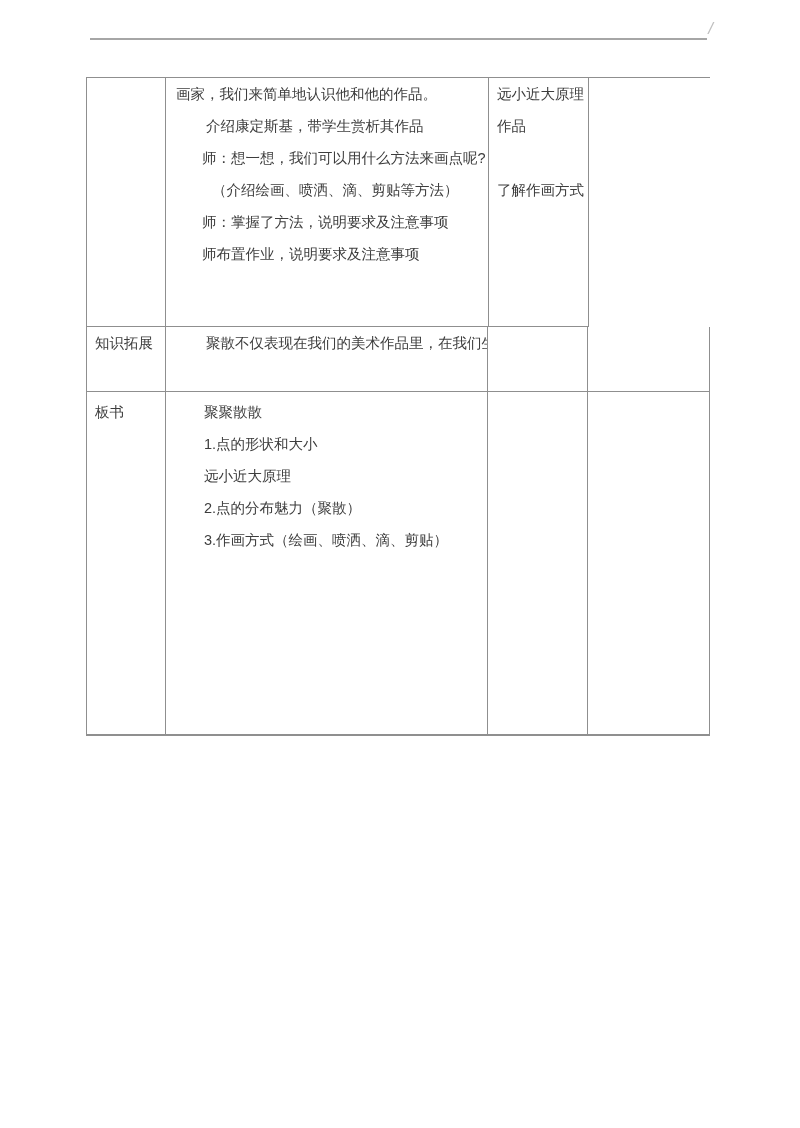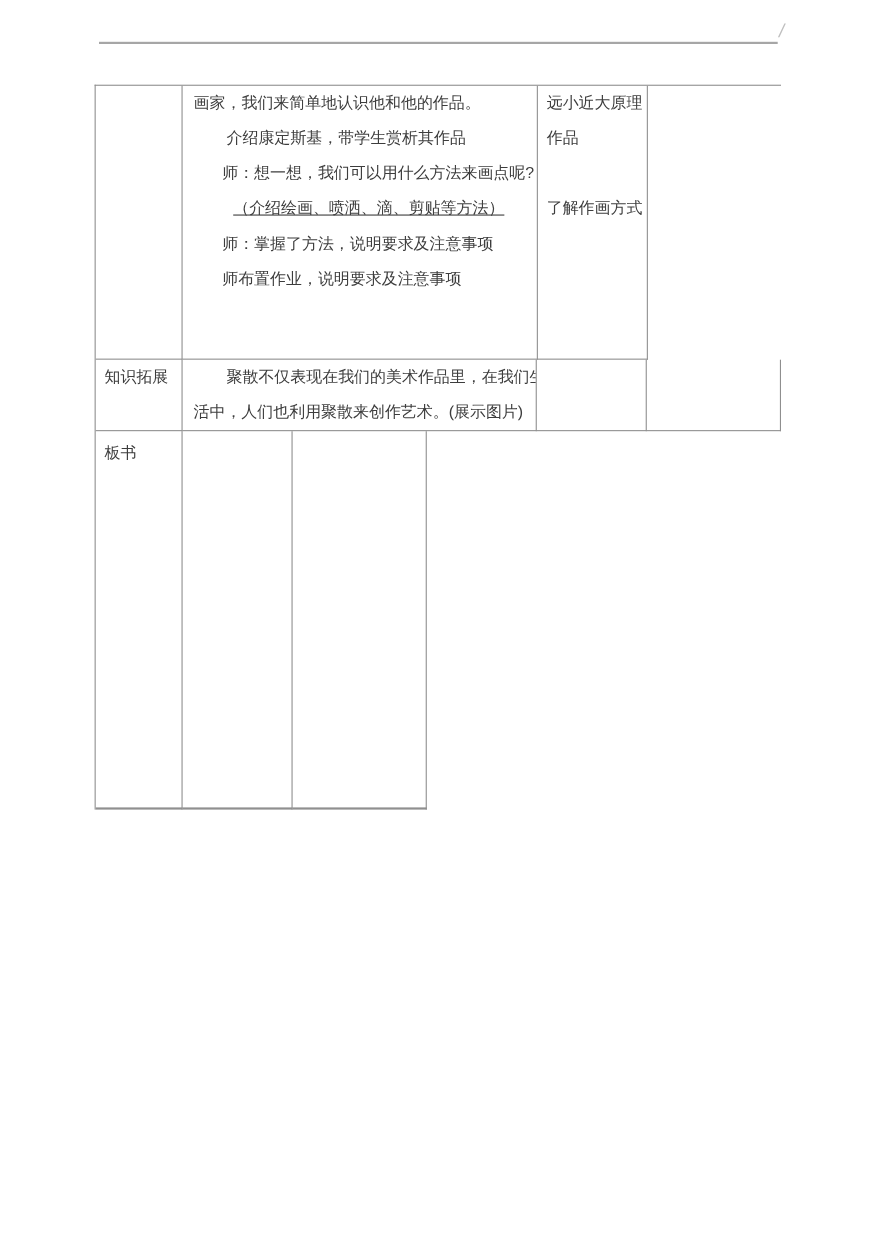--- a/index.html
+++ b/index.html
@@ -50,21 +50,21 @@
   .c3 { width: 100px; padding-left: 8px; }
   .c4 { width: 122px; padding-left: 9px; }
   .line {
     line-height: 32px;
     min-height: 32px;
     white-space: nowrap;
   }
   .in26 { padding-left: 26px; }
   .in28 { padding-left: 28px; }
   .in30 { padding-left: 30px; }
-  .in36 { padding-left: 36px; text-decoration: underline; }
+  .in36 { padding-left: 36px; }
 </style>
 </head>
 <body>
 
 <div class="header-rule"></div>
 <div class="corner-slash">/</div>
 
 <div class="lesson-table">
 
   <div class="trow trow-1">
@@ -84,27 +84,33 @@
       <div class="line">了解作画方式</div>
     </div>
   </div>
 
   <div class="trow trow-2">
     <div class="cell c1">
       <div class="line">知识拓展</div>
     </div>
     <div class="cell c2">
       <div class="line in30">聚散不仅表现在我们的美术作品里，在我们生</div>
-      <div class="line">活中，人们也利用聚散来创作艺术。(展示图片)</div>
     </div>
     <div class="cell c3"></div>
     <div class="cell c4"></div>
   </div>
 
   <div class="trow trow-3">
     <div class="cell c1">
       <div class="line">板书</div>
     </div>
+    <div class="cell c2">
+      <div class="line in28">聚聚散散</div>
+      <div class="line in28">1.点的形状和大小</div>
+      <div class="line in28">远小近大原理</div>
+      <div class="line in28">2.点的分布魅力（聚散）</div>
+      <div class="line in28">3.作画方式（绘画、喷洒、滴、剪贴）</div>
+    </div>
     <div class="cell c3"></div>
     <div class="cell c4"></div>
   </div>
 
 </div>
 
 </body></html>

